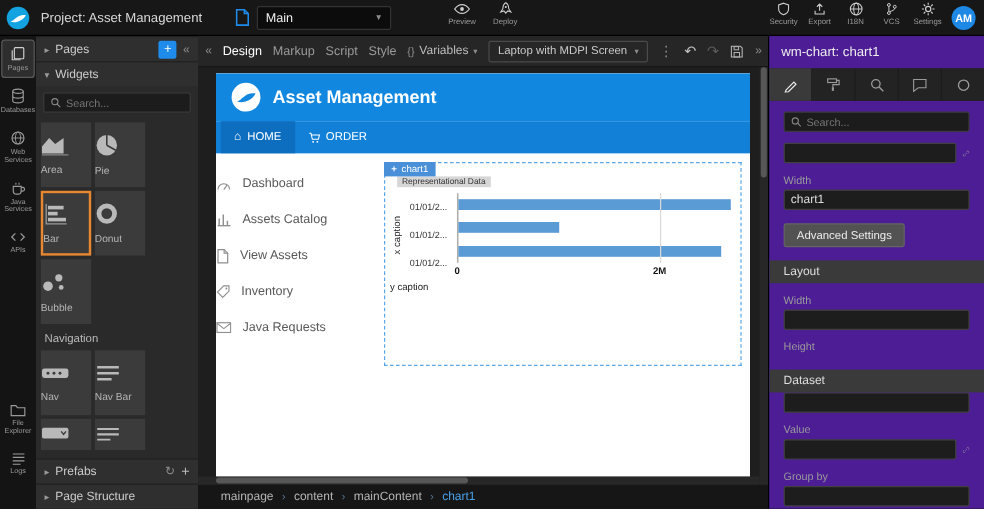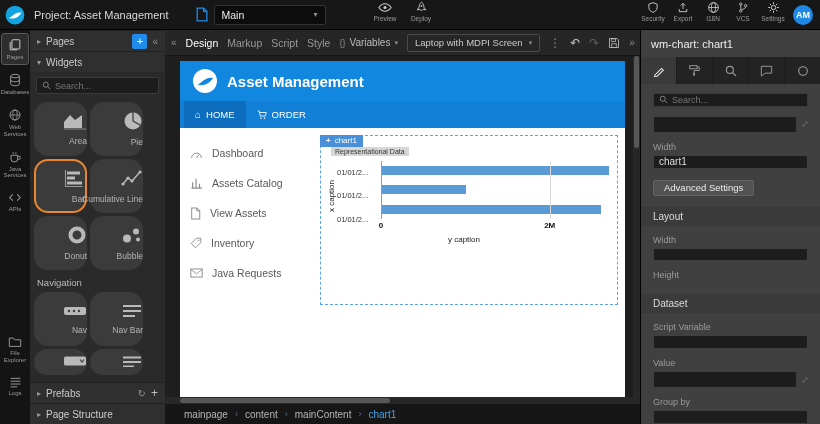--- a/index.html
+++ b/index.html
@@ -29,22 +29,22 @@
   #leftpanel{left:30px;top:30px;width:135px;height:394px;background:#2a2a2a;display:flex;flex-direction:column}
   .lp-header{height:21px;flex:none;display:flex;align-items:center;gap:5px;padding:0 7px;
     font-size:10px;color:#ccc;background:#2f2f2f;border-top:1px solid #212121}
   .tri{font-size:8px;color:#999}
   .plus-btn{width:15px;height:15px;background:#1f8ceb;color:#fff;border:none;border-radius:2px;
     font-size:11px;line-height:13px;text-align:center}
   .searchbox{height:17px;margin:5px 6px;background:#1c1c1c;border:1px solid #3a3a3a;border-radius:2px;
     display:flex;align-items:center;gap:4px;padding:0 5px}
   .searchbox input{flex:1;background:transparent;border:none;color:#ccc;font-size:9px;min-width:0}
   #widget-grid{flex:1;overflow:hidden;padding:3px 4px;display:flex;flex-wrap:wrap;gap:3px;align-content:flex-start}
-  .tile{width:53px;height:54px;background:#3b3b3b;border-radius:14px;display:flex;flex-direction:column;
-    align-items:flex-end;justify-content:center;gap:6px}
+  .tile{width:42px;height:54px;background:#3b3b3b;border-radius:0;display:flex;flex-direction:column;
+    align-items:flex-start;justify-content:center;gap:6px}
   .tile.selected{border:2px solid #e8872f}
   .tile.partial{height:26px;justify-content:flex-start;padding-top:6px}
   .tlabel{font-size:8.5px;color:#b5b5b5;white-space:nowrap}
   .grid-label{width:100%;font-size:9.5px;color:#bbb;padding:4px 3px 1px}
 
   
   #center{left:165px;top:30px;width:475px;height:394px;display:flex;flex-direction:column;background:#1e1e1e}
   #editor-toolbar{height:26px;flex:none;background:#262626;border-bottom:1px solid #161616;
     display:flex;align-items:center;gap:9px;padding:0 6px;white-space:nowrap}
   .etab{font-size:10.5px;color:#999}
@@ -55,51 +55,51 @@
   #canvas-area{flex:1;position:relative}
   #canvas{position:absolute;left:15px;top:5px;width:445px;height:337px;background:#fff;display:flex;
     flex-direction:column;overflow:hidden}
   #app-header{height:40px;flex:none;background:#1287e0;display:flex;align-items:center;gap:9px;padding:0 12px}
   #app-title{font-size:15px;font-weight:bold;color:#fff}
   #app-nav{height:27px;flex:none;background:#1180d6;display:flex;align-items:stretch;padding-left:4px}
   .nav-link{display:flex;align-items:center;gap:5px;padding:0 11px;color:#fff;font-size:9.5px}
   .nav-link.active{background:#0d6ec0}
   #app-body{flex:1;display:flex;background:#fff}
   #app-menu{width:138px;flex:none;padding-top:10px}
-  .menu-item{height:30px;display:flex;align-items:center;gap:9px;padding:0 10px;font-size:10.5px;color:#585858}
+  .menu-item{height:30px;display:flex;align-items:center;gap:9px;padding:0 0;font-size:10.5px;color:#585858}
   #app-content{flex:1;position:relative;padding:5px 7px 0 2px}
   #chart-widget{position:relative;border:1px dashed #58a6e8;height:170px;padding:4px 8px 4px 4px;margin-top:2px}
   #sel-tag{position:absolute;top:-1px;left:-1px;background:#4a90d9;color:#fff;font-size:8px;
     padding:1px 6px 2px;display:flex;align-items:center;gap:4px;z-index:2}
   #chart-title-row{display:flex;align-items:center;gap:6px;margin:11px 0 0 6px;font-size:12px;color:#444}
   #legend-chip{display:inline-block;background:#d6d6d6;color:#333;font-size:7px;padding:1px 4px;margin:7px 0 5px 6px}
   #chart-flex{display:flex;height:70px}
   #x-caption{writing-mode:vertical-rl;transform:rotate(180deg);font-size:8px;color:#222;
     display:flex;align-items:center;justify-content:center;width:12px}
   #ylabels{width:44px;display:flex;flex-direction:column;justify-content:space-around;
-    align-items:flex-start;padding-right:4px;font-size:7.5px;color:#333}
+    align-items:center;padding-right:4px;font-size:7.5px;color:#333}
   #plot-col{flex:1;display:flex;flex-direction:column}
   #plot{flex:1;position:relative;border-left:1px solid #999;display:flex;flex-direction:column;
     justify-content:space-around}
   .gridline{position:absolute;top:0;bottom:0;width:0;border-left:1px solid #d9d9d9}
   .bar{height:9px;background:#5b9bd5}
   #xaxis{position:relative;height:12px;font-size:8px;color:#111;font-weight:bold}
   .xtick{position:absolute;top:2px;transform:translateX(-50%)}
-  #y-caption{text-align:center;font-size:8px;color:#222;padding:4px 6px 0 0}
+  #y-caption{text-align:left;font-size:8px;color:#222;padding:4px 6px 0 0}
   .vscroll{position:absolute;right:0;top:0;width:7px;height:100%;background:#272727}
   .vthumb{position:absolute;top:0;left:1px;width:5px;height:92px;background:#575757;border-radius:3px}
   .hscroll{position:absolute;left:0;bottom:0;height:7px;width:calc(100% - 7px);background:#272727}
   .hthumb{position:absolute;top:1px;left:15px;height:5px;width:210px;background:#575757;border-radius:3px}
   #breadcrumb-bar{height:20px;flex:none;background:#161616;display:flex;align-items:center;gap:7px;padding:0 19px}
   .crumb{color:#b5b5b5;font-size:10px}
   .crumb.current{color:#4aa0e8}
   .crumb-sep{color:#58799a;font-size:9px}
 
   
-  #rightpanel{left:640px;top:30px;width:180px;height:394px;background:#404040;border-left:1px solid #000;
+  #rightpanel{left:640px;top:30px;width:180px;height:394px;background:#4c1d95;border-left:1px solid #000;
     display:flex;flex-direction:column;overflow:hidden}
   #props-header{height:27px;flex:none;display:flex;align-items:center;padding:0 10px;font-size:11px;color:#ededed}
   #props-tabs{height:27px;flex:none;display:flex;background:#222}
   .ptab{flex:1;display:flex;align-items:center;justify-content:center;border-right:1px solid #1c1c1c;background:#232323}
   .ptab.active{background:#3a3a3a}
   .field-label{margin:9px 12px 3px;font-size:9px;color:#9a9a9a}
   .field-input{margin:0 12px;height:17px;background:#1d1d1d;border:1px solid #404040;border-radius:2px;
     color:#ddd;font-size:10px;padding:0 5px;width:calc(100% - 24px)}
   .field-row{display:flex;align-items:center;gap:5px;margin:0 12px}
   .field-row .field-input{margin:0;flex:1;width:auto}
@@ -275,30 +275,20 @@
         <span class="tlabel">Pie</span>
       </div>
       <div class="tile selected">
         <svg width="22" height="19" viewBox="0 0 22 19">
           <path d="M2.5 1v16.5h17" fill="none" stroke="#9a9a9a" stroke-width="1.1"></path>
           <rect x="4" y="2.5" width="13" height="3" fill="#b9b9b9"></rect>
           <rect x="4" y="7.5" width="8" height="3" fill="#b9b9b9"></rect>
           <rect x="4" y="12.5" width="15" height="3" fill="#b9b9b9"></rect>
           </svg>
         <span class="tlabel">Bar</span>
-      </div>
-      <div class="tile">
-        <svg width="22" height="19" viewBox="0 0 22 19">
-          <path d="M2 15l5-6 4 3 8-9" fill="none" stroke="#b9b9b9" stroke-width="1.4"></path>
-          <circle cx="2" cy="15" r="1.6" fill="#b9b9b9"></circle>
-            <circle cx="7" cy="9" r="1.6" fill="#b9b9b9"></circle>
-          <circle cx="11" cy="12" r="1.6" fill="#b9b9b9"></circle>
-            <circle cx="19" cy="3" r="1.6" fill="#b9b9b9"></circle>
-          </svg>
-        <span class="tlabel">Cumulative Line</span>
       </div>
       <div class="tile">
         <svg width="20" height="20" viewBox="0 0 20 20">
           <circle cx="10" cy="10" r="6.5" fill="none" stroke="#b9b9b9" stroke-width="4"></circle>
           </svg>
         <span class="tlabel">Donut</span>
       </div>
       <div class="tile">
         <svg width="22" height="19" viewBox="0 0 22 19">
           <circle cx="6" cy="12.5" r="4" fill="#b9b9b9"></circle>
@@ -535,21 +525,20 @@
         </svg>
     </div>
     <div class="field-label">Width</div>
     <input class="field-input" value="chart1" style="">
     <button id="adv-btn">Advanced Settings</button>
     <div class="section-bar">Layout</div>
     <div class="field-label">Width</div>
     <input class="field-input" value="" style="">
     <div class="field-label">Height</div>
     <div class="section-bar">Dataset</div>
-    <div class="field-label">Script Variable</div>
     <input class="field-input" value="" style="">
     <div class="field-label">Value</div>
     <div class="field-row">
       <input class="field-input" value="" style="">
       <svg width="12" height="12" viewBox="0 0 14 14">
         <path d="M5.5 8.5l3-3" stroke="#9a9a9a" stroke-width="1.2"></path>
         <path d="M7.8 3.8l1.2-1.2a2.1 2.1 0 013 3L10.8 6.8M6.2 10.2L5 11.4a2.1 2.1 0 01-3-3l1.2-1.2" fill="none" stroke="#9a9a9a" stroke-width="1.2"></path>
         </svg>
     </div>
     <div class="field-label">Group by</div>

